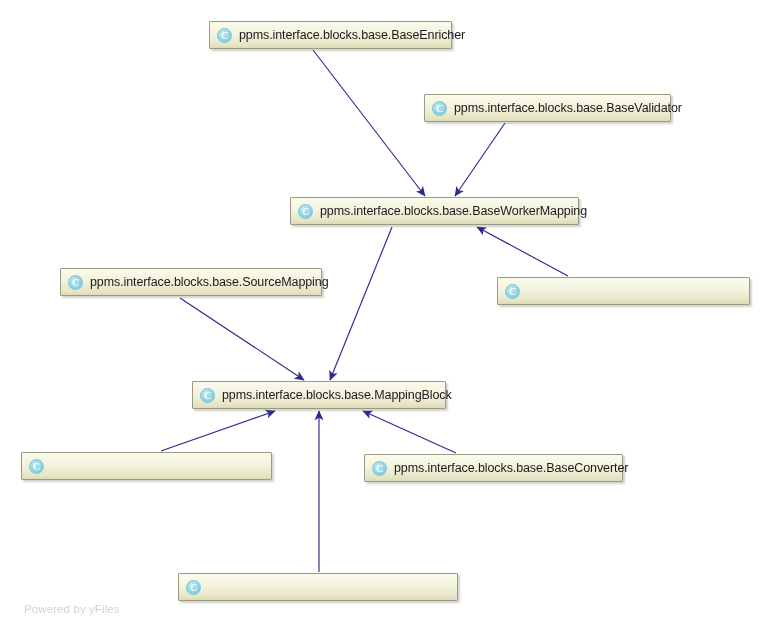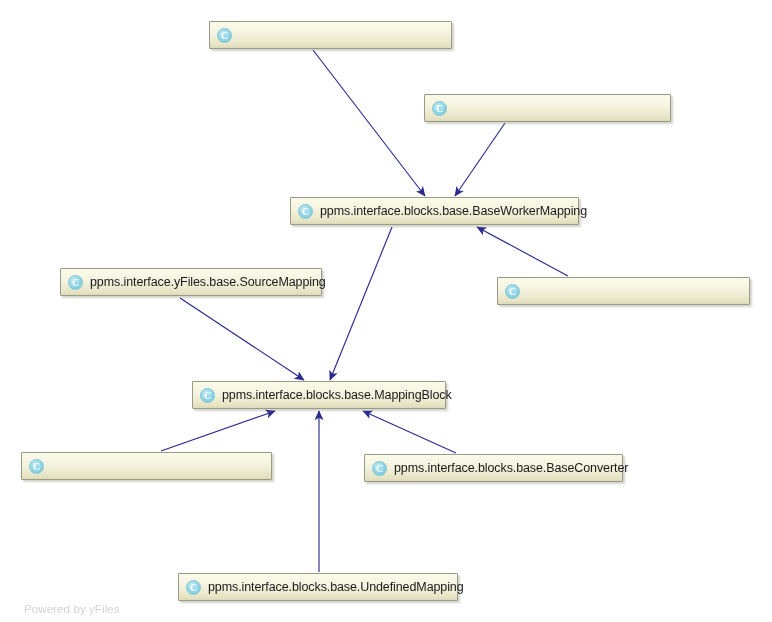--- a/index.html
+++ b/index.html
@@ -90,46 +90,47 @@
         <line x1="180" y1="298" x2="304" y2="380" stroke="#2b2b8f" stroke-width="1.15" marker-end="url(#arrow-solid)"></line>
         <line x1="161" y1="451" x2="275" y2="411" stroke="#2b2b8f" stroke-width="1.15" marker-end="url(#arrow-solid)"></line>
         <line x1="456" y1="453" x2="363" y2="411" stroke="#2b2b8f" stroke-width="1.15" marker-end="url(#arrow-solid)"></line>
         <line x1="319" y1="572" x2="319" y2="411" stroke="#2b2b8f" stroke-width="1.15" marker-end="url(#arrow-solid)"></line>
       </g>
   </svg>
 
   <div id="nodes-layer">
       <div class="node" style="left: 209px; top: 21px; width: 243px;">
         <span class="node-icon">C</span>
+        <span class="node-label">ppms.interface.blocks.base.BaseEnricher</span>
       </div>
       <div class="node" style="left: 424px; top: 94px; width: 247px;">
         <span class="node-icon">C</span>
+        <span class="node-label">ppms.interface.blocks.base.BaseValidator</span>
       </div>
       <div class="node" style="left: 290px; top: 197px; width: 289px;">
         <span class="node-icon">C</span>
         <span class="node-label">ppms.interface.blocks.base.BaseWorkerMapping</span>
       </div>
       <div class="node" style="left: 60px; top: 268px; width: 262px;">
         <span class="node-icon">C</span>
-        <span class="node-label">ppms.interface.yFiles.base.SourceMapping</span>
+        <span class="node-label">ppms.interface.blocks.base.SourceMapping</span>
       </div>
       <div class="node" style="left: 497px; top: 277px; width: 253px;">
         <span class="node-icon">C</span>
       </div>
       <div class="node" style="left: 192px; top: 381px; width: 254px;">
         <span class="node-icon">C</span>
         <span class="node-label">ppms.interface.blocks.base.MappingBlock</span>
       </div>
       <div class="node" style="left: 21px; top: 452px; width: 251px;">
         <span class="node-icon">C</span>
       </div>
       <div class="node" style="left: 364px; top: 454px; width: 259px;">
         <span class="node-icon">C</span>
         <span class="node-label">ppms.interface.blocks.base.BaseConverter</span>
       </div>
       <div class="node" style="left: 178px; top: 573px; width: 280px;">
         <span class="node-icon">C</span>
-        <span class="node-label">ppms.interface.blocks.base.UndefinedMapping</span>
       </div>
     </div>
 
   <div id="watermark">Powered by yFiles</div>
 </div>
 
 </body></html>

